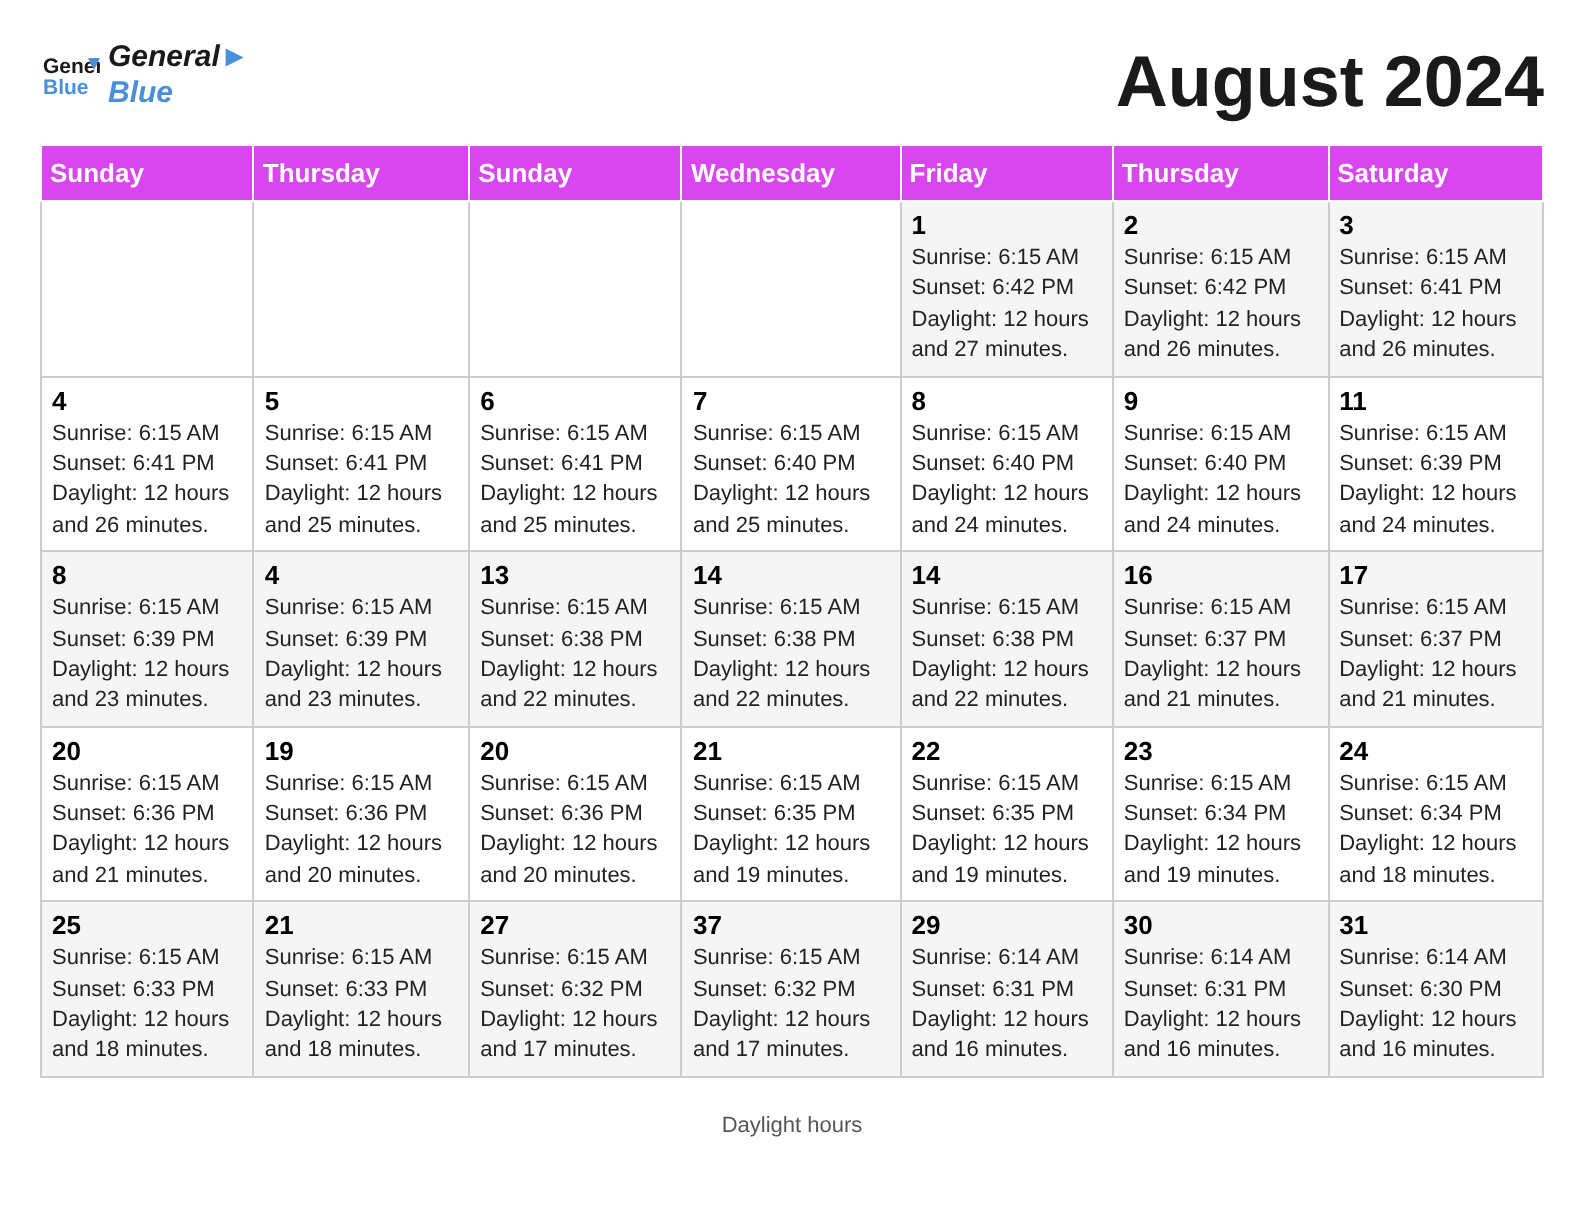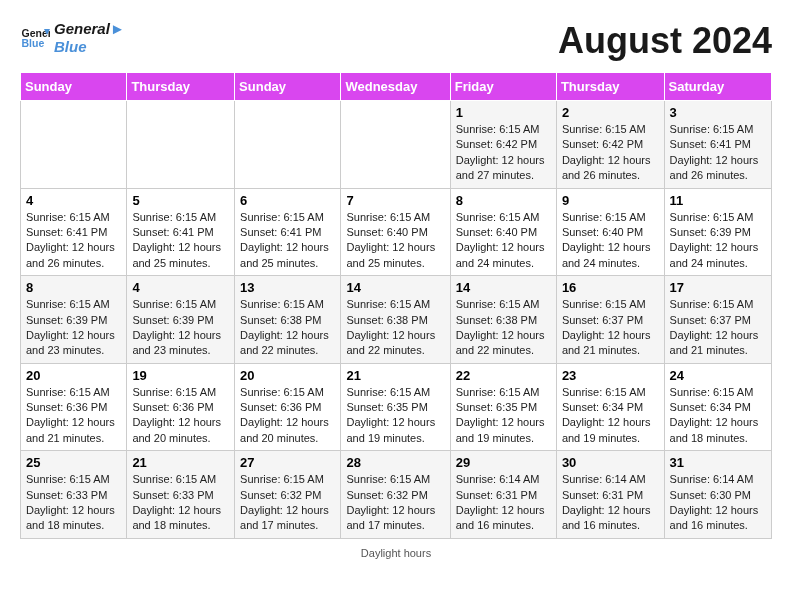--- a/index.html
+++ b/index.html
@@ -73,21 +73,21 @@
     }
     .day-info {
       font-size: 11px;
       color: #222;
       line-height: 1.4;
     }
     .empty-cell {
       background: #fff !important;
     }
     .footer {
-      margin-top: 8px;
+      margin-top: 18px;
       font-size: 11px;
       color: #555;
       text-align: center;
     }
   </style>
 </head>
 <body>
 
 <div class="header">
   <div class="logo">
@@ -234,21 +234,21 @@
         </td>
         <td>
           <span class="day-num">21</span>
           <div class="day-info">Sunrise: 6:15 AM<br>Sunset: 6:33 PM<br>Daylight: 12 hours<br>and 18 minutes.</div>
         </td>
         <td>
           <span class="day-num">27</span>
           <div class="day-info">Sunrise: 6:15 AM<br>Sunset: 6:32 PM<br>Daylight: 12 hours<br>and 17 minutes.</div>
         </td>
         <td>
-          <span class="day-num">28</span>
+          <span class="day-num">37</span>
           <div class="day-info">Sunrise: 6:15 AM<br>Sunset: 6:32 PM<br>Daylight: 12 hours<br>and 17 minutes.</div>
         </td>
         <td>
           <span class="day-num">29</span>
           <div class="day-info">Sunrise: 6:14 AM<br>Sunset: 6:31 PM<br>Daylight: 12 hours<br>and 16 minutes.</div>
         </td>
         <td>
           <span class="day-num">30</span>
           <div class="day-info">Sunrise: 6:14 AM<br>Sunset: 6:31 PM<br>Daylight: 12 hours<br>and 16 minutes.</div>
         </td>

